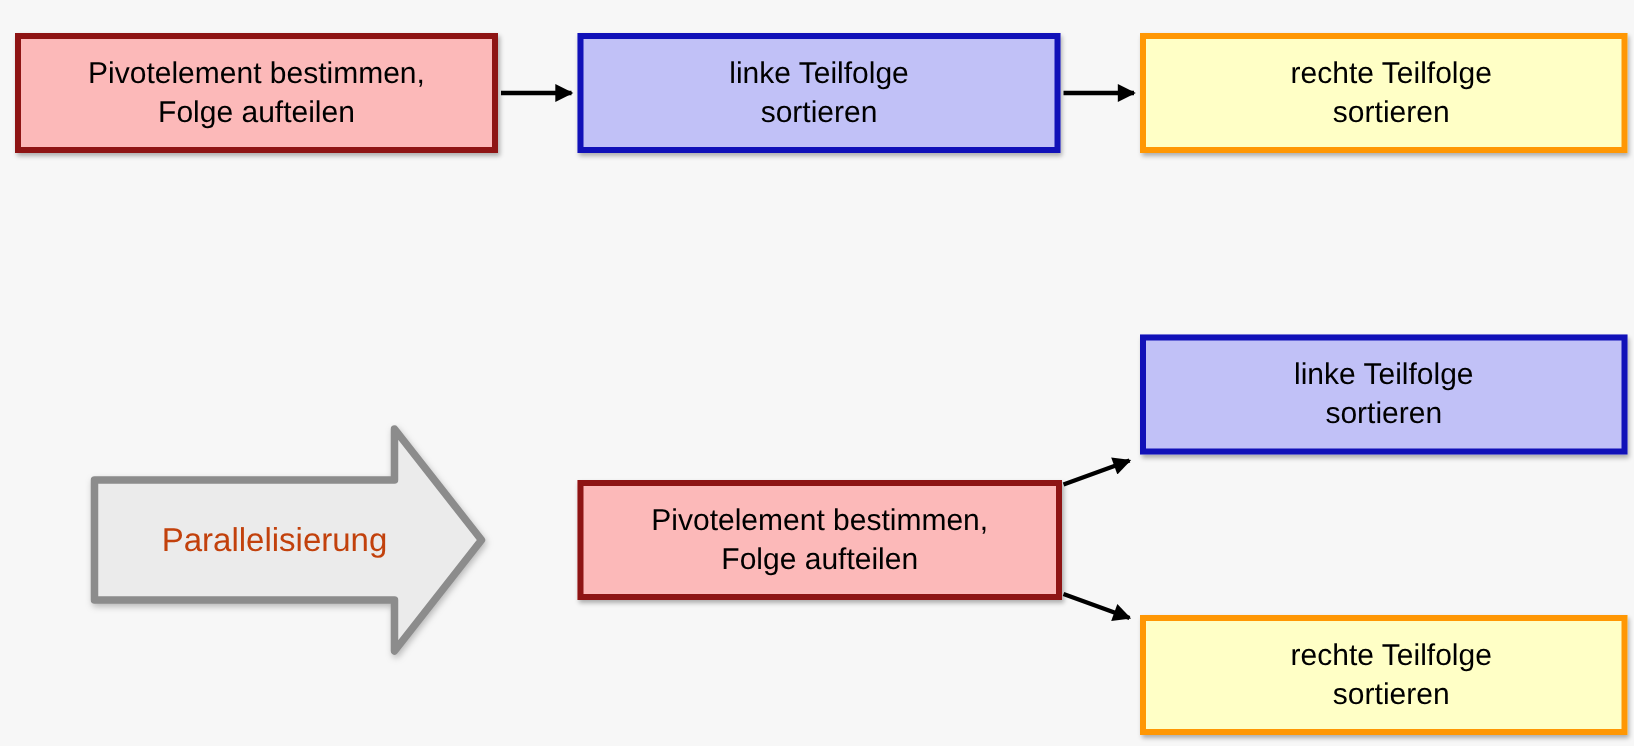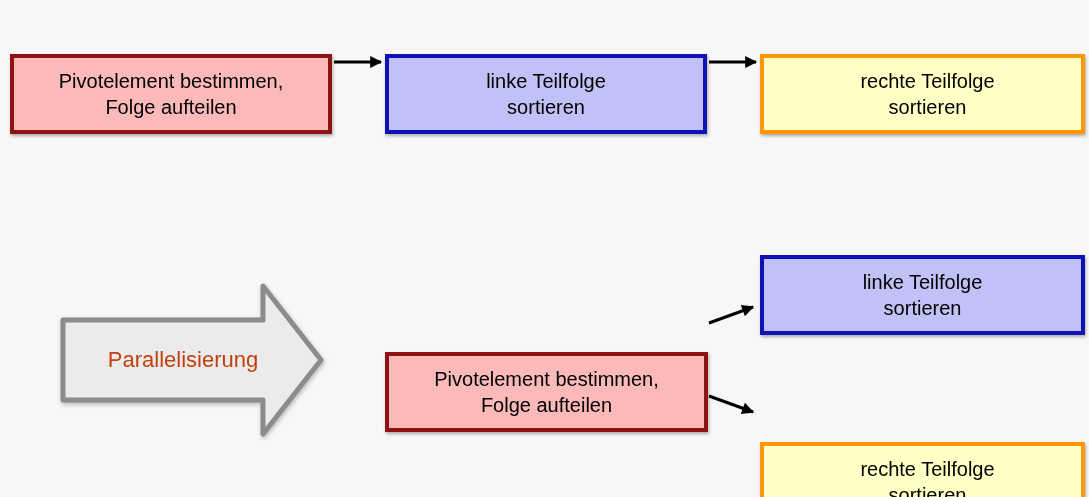--- a/index.html
+++ b/index.html
@@ -27,21 +27,20 @@
     display: flex;
     align-items: center;
     justify-content: center;
     text-align: center;
     white-space: pre-line;
     font-size: 20px;
     line-height: 26px;
     color: #000;
     border: 4px solid #000;
     box-shadow: 1px 2px 3px rgba(0,0,0,0.30);
-    margin-top: 32px;
   }
   .node.pivot  { background: #fcb9b9; border-color: #8e1414; }
   .node.left   { background: #c1c1f7; border-color: #1111b8; }
   .node.right  { background: #ffffc6; border-color: #ff9704; padding-left: 10px; }
 
   .seq-pivot   { left: 10px;  top: 22px;  width: 322px; height: 80px; }
   .seq-left    { left: 385px; top: 22px;  width: 322px; height: 80px; }
   .seq-right   { left: 760px; top: 22px;  width: 325px; height: 80px; }
 
   .par-left    { left: 760px; top: 223px; width: 325px; height: 80px; }

